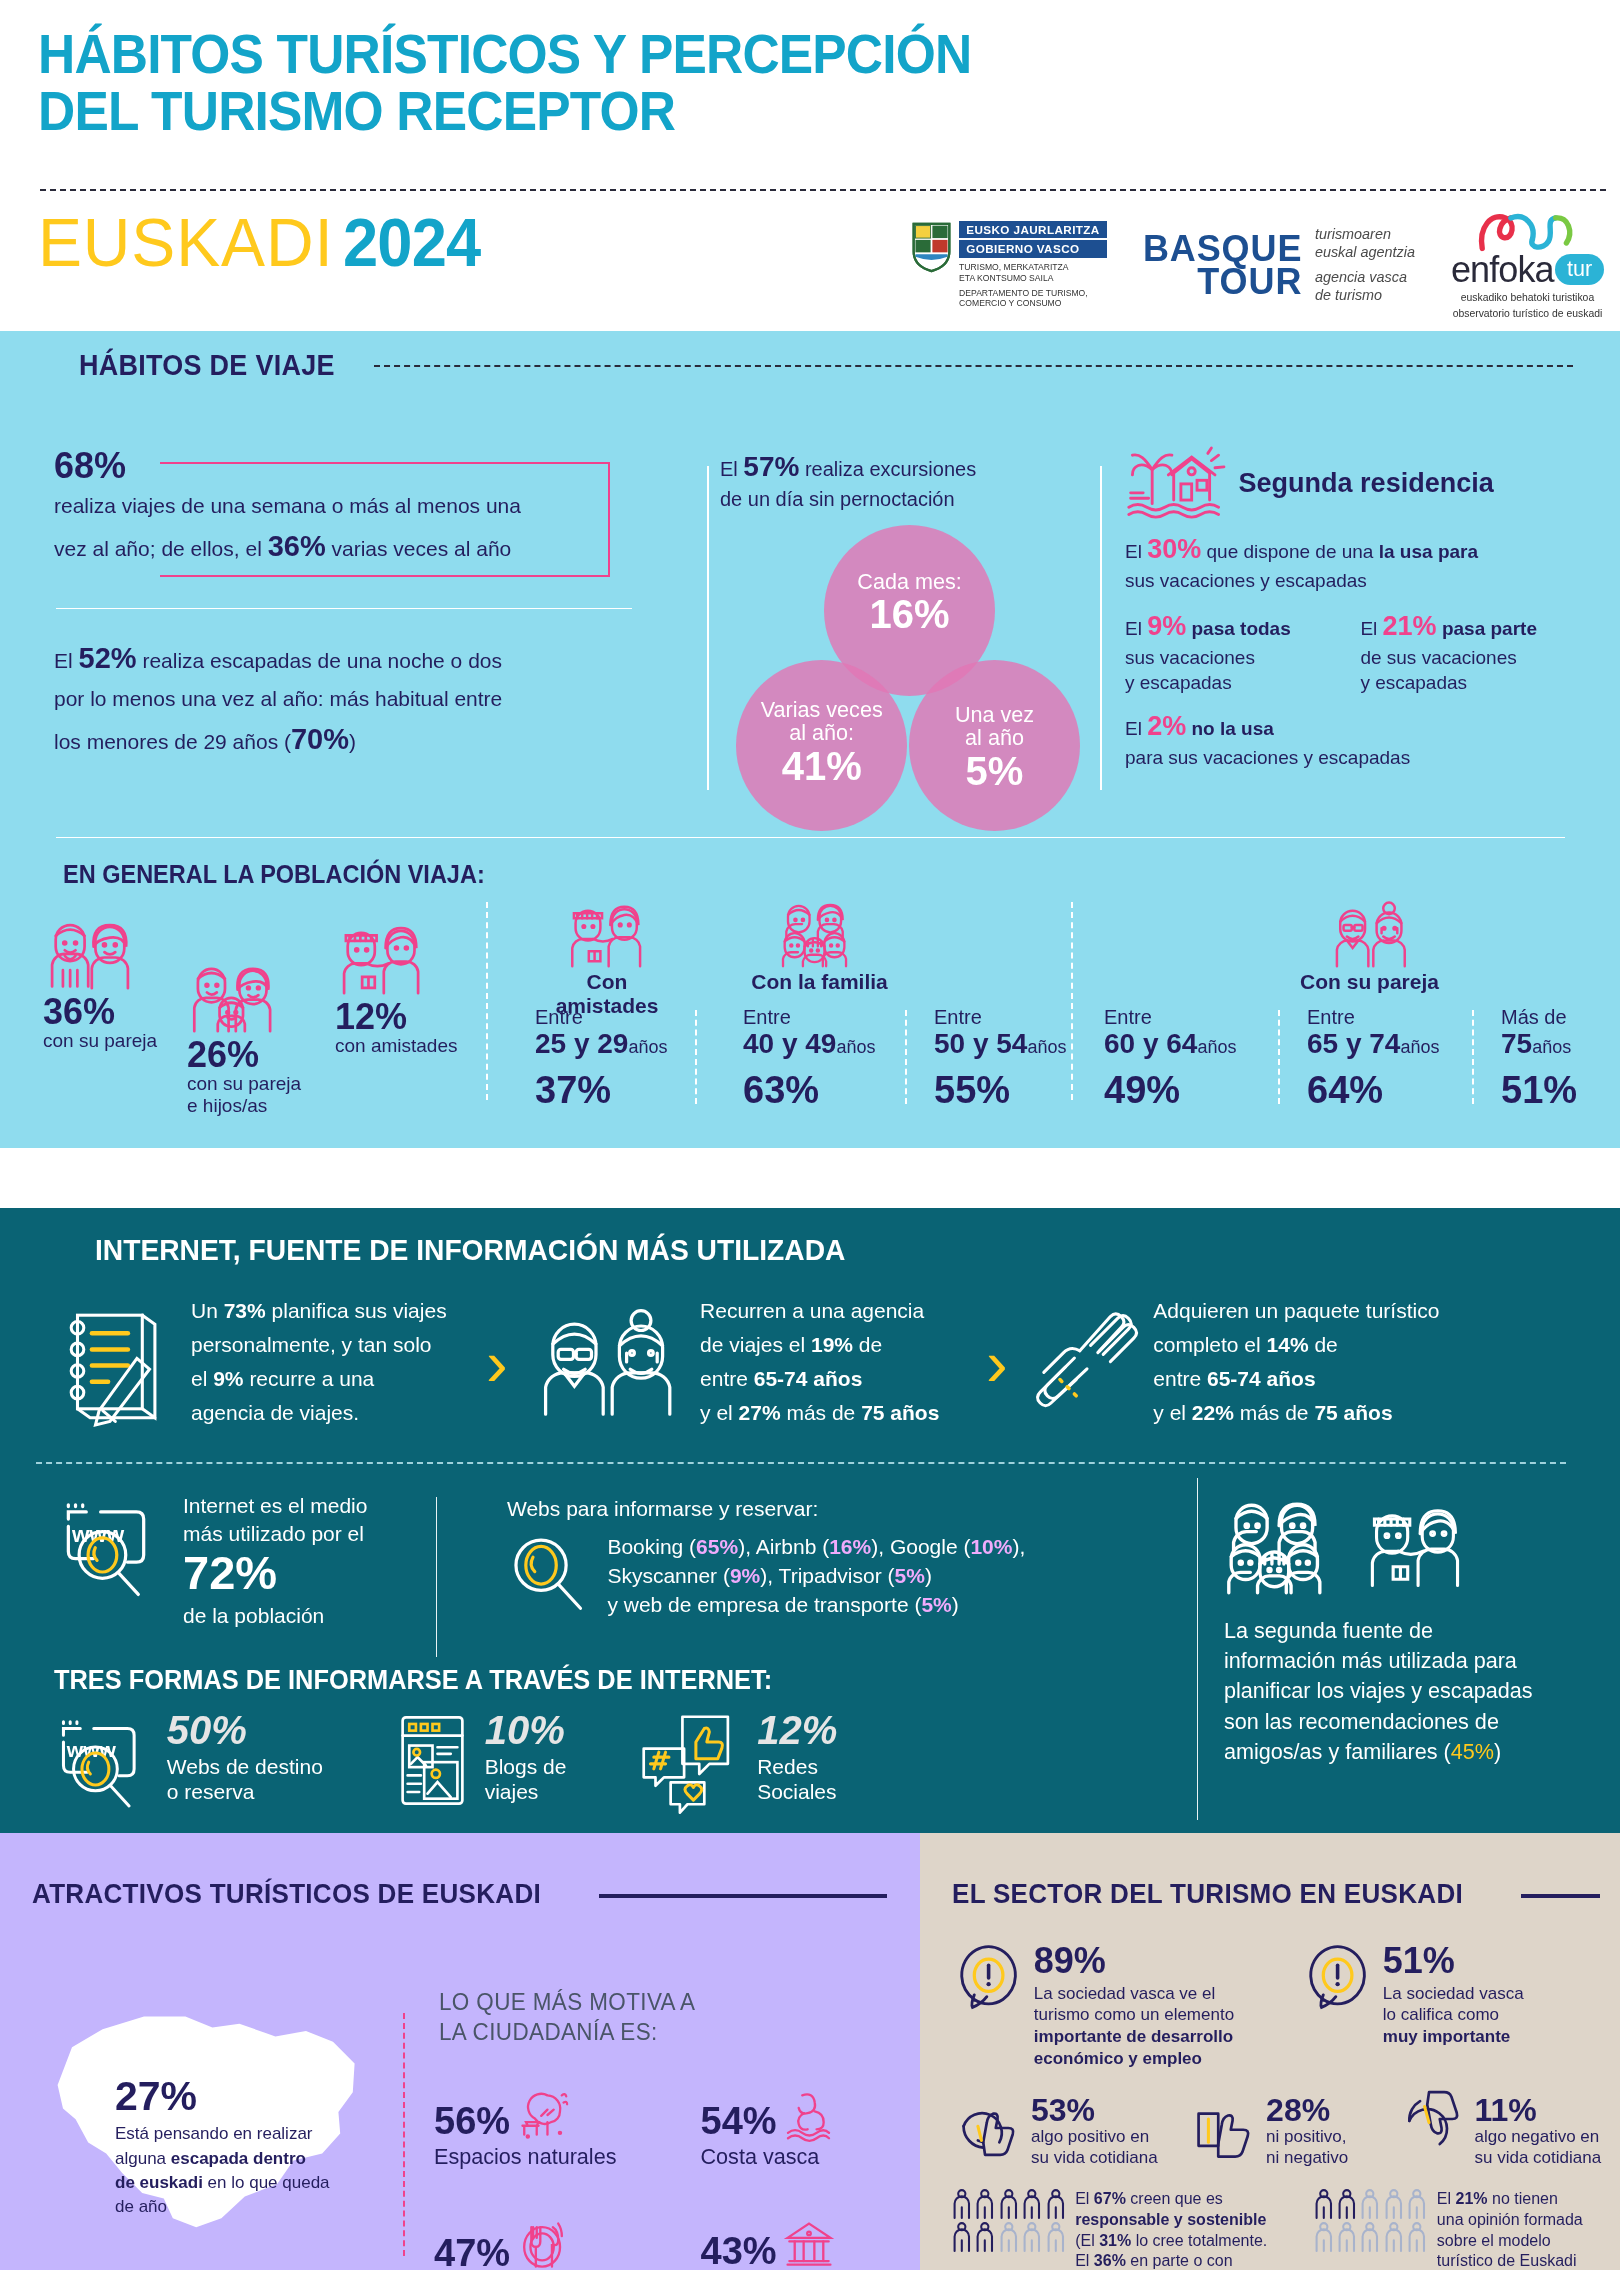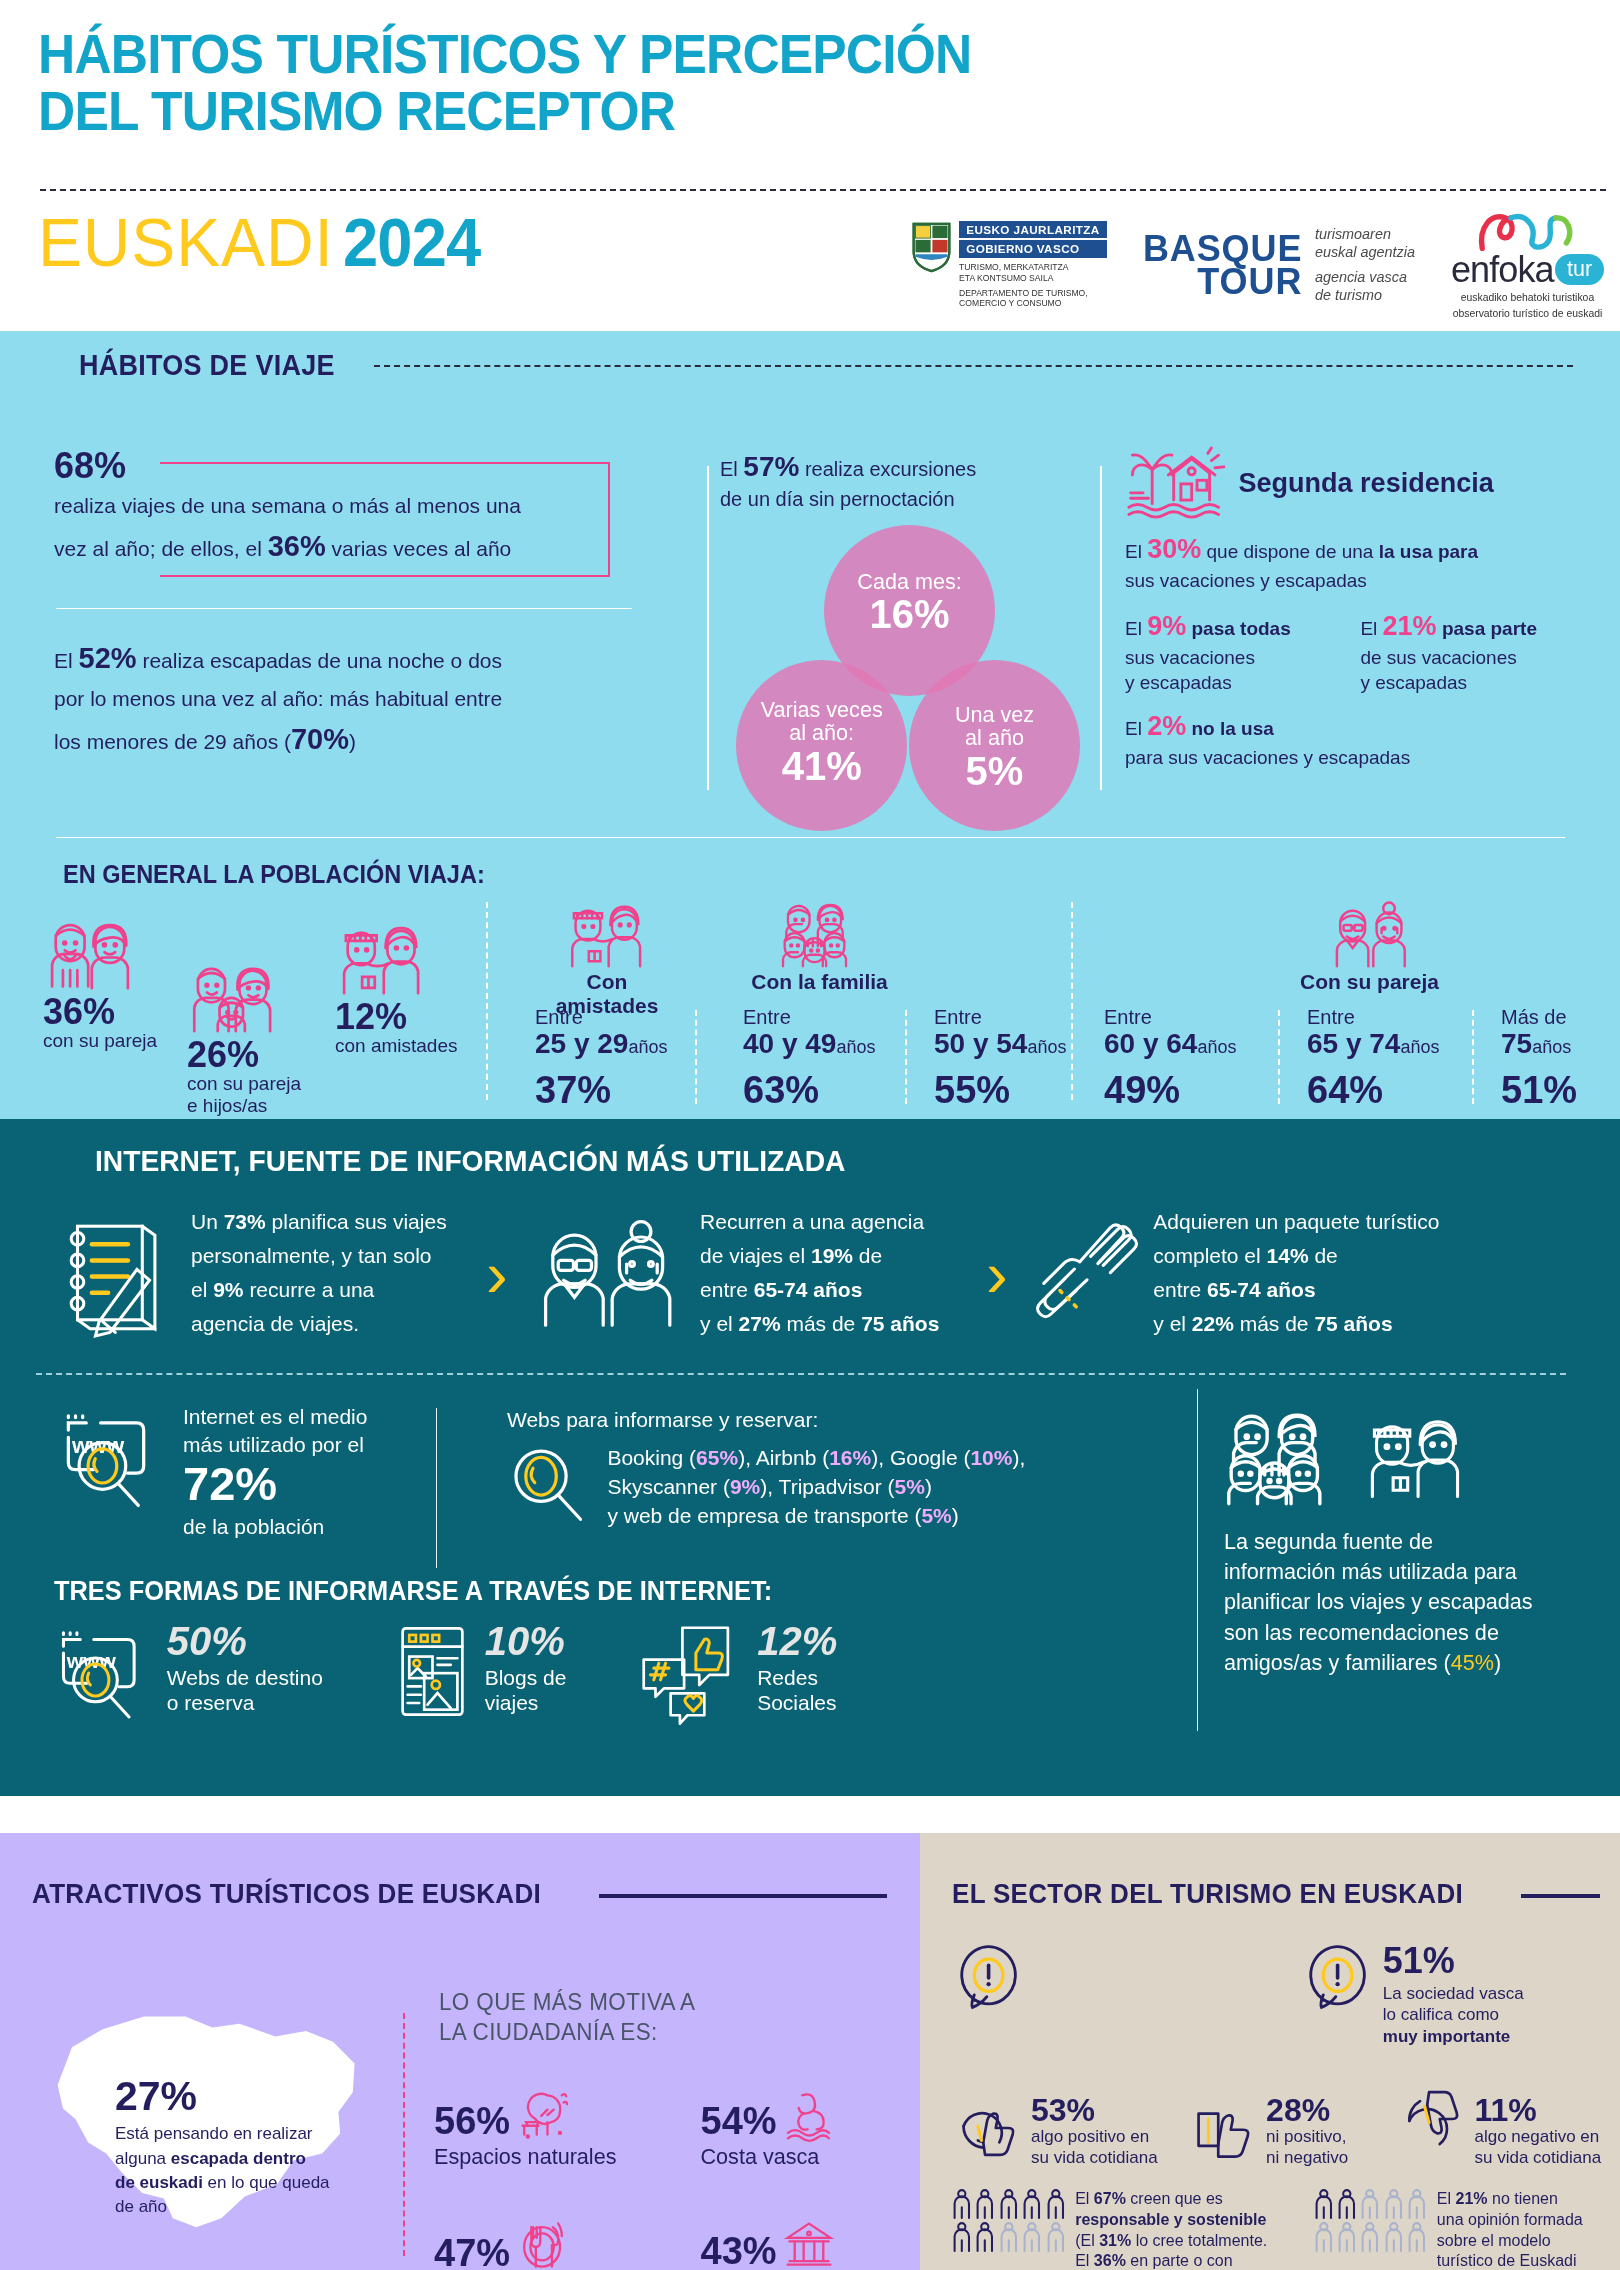--- a/index.html
+++ b/index.html
@@ -93,21 +93,21 @@
   .tlab { font-size:19px; line-height:1.18; }
   .vdash { position:absolute; border-left:2.7px dashed #ffffff; }
   .agecol { position:absolute; text-align:left; }
   .agecol .e { font-size:20px; line-height:1.1; }
   .agecol .r { font-size:28px; font-weight:bold; line-height:1.15; }
   .agecol .r small { font-size:18px; font-weight:normal; }
   .agecol .p { font-size:38px; font-weight:bold; margin-top:9px; }
   .grpcap { position:absolute; font-size:21px; font-weight:bold; text-align:center; }
 
   
-  #sec2 { position:absolute; left:0; top:1119px; width:1620px; height:677px; background:#0a6374; color:#fff; }
+  #sec2 { position:absolute; left:0; top:1208px; width:1620px; height:677px; background:#0a6374; color:#fff; }
   #s2-head { position:absolute; left:95px; top:25px; font-size:30px; font-weight:bold; color:#fff;
     transform:scaleX(0.94); transform-origin:left; white-space:nowrap; }
   .s2-txt { font-size:21px; line-height:1.62; color:#fff; }
   .s2-txt b { font-weight:bold; }
   .chev { font-size:65px; color:#ffc91d; font-weight:100; line-height:1; }
   #s2-rowA { position:absolute; left:54px; top:86px; width:1530px; display:flex; align-items:center; }
   #s2-dash { position:absolute; left:36px; top:254px; width:1530px; border-top:2.7px dashed #9fd2dc; }
   #s2-rowB { position:absolute; left:54px; top:284px; width:1161px; display:flex; }
   .s2-sep { position:absolute; border-left:1.8px solid #e8f3f5; }
   #s2-3ways { position:absolute; left:54px; top:457px; font-size:27px; font-weight:bold; color:#fff;
@@ -892,20 +892,29 @@
   <div id="s3R-row1">
     <div class="sr2" style="width:306px">
       <svg width="67" height="68" viewBox="0 0 74 76">
         <path d="M36 4 a30 32 0 1 1 -0.1 0 z" fill="none" stroke="#241e5e" stroke-width="3.2"></path>
         <path d="M20 58 q-4 10 -2 14 q10 -4 16 -12" fill="none" stroke="#241e5e" stroke-width="3.2" stroke-linecap="round"></path>
         <ellipse cx="36" cy="36" rx="16" ry="18" fill="none" stroke="#ffc91d" stroke-width="3.6"></ellipse>
         <path d="M36 25 v14" stroke="#241e5e" stroke-width="4" stroke-linecap="round"></path>
         <circle cx="36" cy="46" r="2.4" fill="#241e5e"></circle>
         <circle cx="20" cy="64" r="1.6" fill="#241e5e"></circle>
       </svg>
+      <div>
+        <div class="v">89%</div>
+        <div class="t">
+          <span>La sociedad vasca ve el</span><br>
+          <span>turismo como un elemento</span><br>
+          <b>importante de desarrollo</b><br>
+          <b>económico y empleo</b>
+        </div>
+      </div>
     </div>
     <div class="sr2" style="width:270px">
       <svg width="67" height="68" viewBox="0 0 74 76">
         <path d="M36 4 a30 32 0 1 1 -0.1 0 z" fill="none" stroke="#241e5e" stroke-width="3.2"></path>
         <path d="M20 58 q-4 10 -2 14 q10 -4 16 -12" fill="none" stroke="#241e5e" stroke-width="3.2" stroke-linecap="round"></path>
         <ellipse cx="36" cy="36" rx="16" ry="18" fill="none" stroke="#ffc91d" stroke-width="3.6"></ellipse>
         <path d="M36 25 v14" stroke="#241e5e" stroke-width="4" stroke-linecap="round"></path>
         <circle cx="36" cy="46" r="2.4" fill="#241e5e"></circle>
         <circle cx="20" cy="64" r="1.6" fill="#241e5e"></circle>
       </svg>

